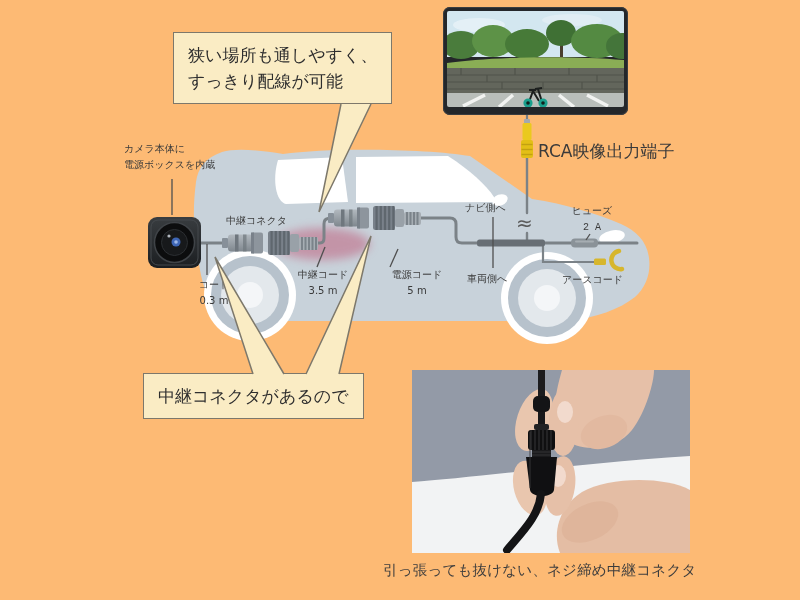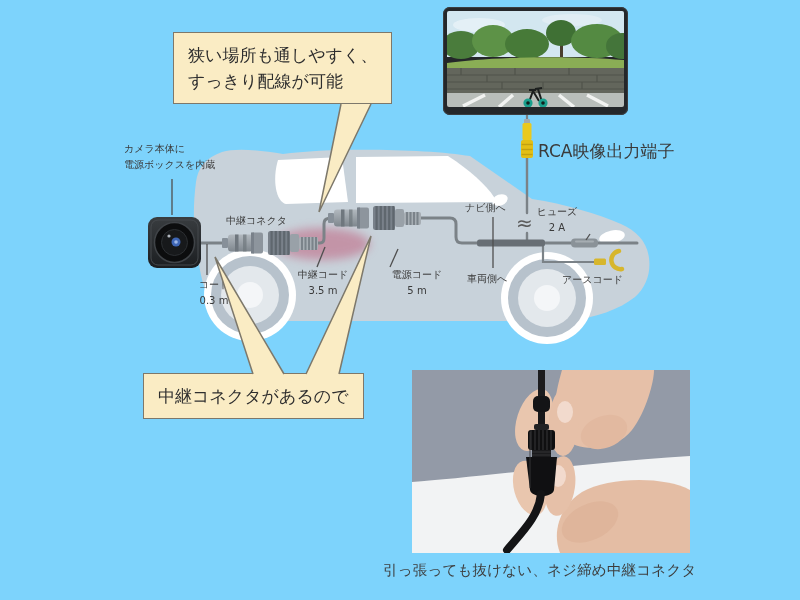--- a/index.html
+++ b/index.html
@@ -1,16 +1,16 @@
 <!DOCTYPE html>
 <html><head>
 <meta charset="utf-8">
 <style>
   html,body{margin:0;padding:0;background:#fff;}
-  #stage{position:relative;width:800px;height:600px;background:#7dd3fc;overflow:hidden;
+  #stage{position:relative;width:800px;height:600px;background:#fdba74;overflow:hidden;
          font-family:"DejaVu Sans","Liberation Sans",sans-serif;color:#333;}
   .abs{position:absolute;}
   svg{display:block;}
   
   .lbl{position:absolute;font-size:10px;line-height:16px;color:#3a3a3a;white-space:nowrap;z-index:4;}
   .lbl.center{text-align:center;}
   
   .callout{position:absolute;background:#faecc4;border:1.5px solid #7d786b;
            padding:9px 14px;font-size:17px;line-height:26px;color:#2e2e2e;
            white-space:nowrap;z-index:5;}
@@ -215,21 +215,21 @@
     <div>中継コード</div>
     <div>3.5 m</div>
   </div>
   <div class="lbl center" style="left:384px;top:267px;width:66px;">
     <div>電源コード</div>
     <div>5 m</div>
   </div>
   <div class="lbl" style="left:538px;top:143px;font-size:17px;">RCA映像出力端子</div>
   <div class="lbl" style="left:465px;top:200px;">ナビ側へ</div>
   <div class="lbl" style="left:467px;top:271px;">車両側へ</div>
-  <div class="lbl center" style="left:529px;top:204px;width:56px;">
+  <div class="lbl center" style="left:564px;top:204px;width:56px;font-family:Liberation Mono, monospace;">
     <div>ヒューズ</div>
     <div>2 A</div>
   </div>
   <div class="lbl" style="left:562px;top:272px;">アースコード</div>
   <div id="approx">≈</div>
 
   <div id="monitor">
     <svg width="177" height="96" viewBox="0 0 177 96">
       <rect x="0" y="0" width="177" height="46" fill="#d3e7f0"></rect>
       <ellipse cx="32" cy="14" rx="26" ry="7" fill="#e8f2f7" opacity="0.8"></ellipse>

